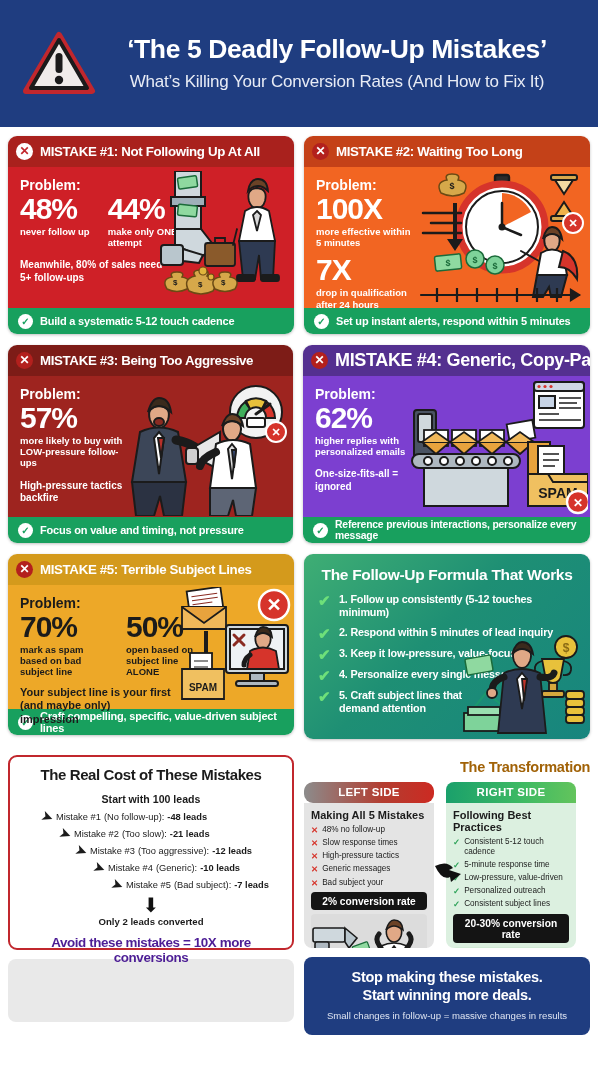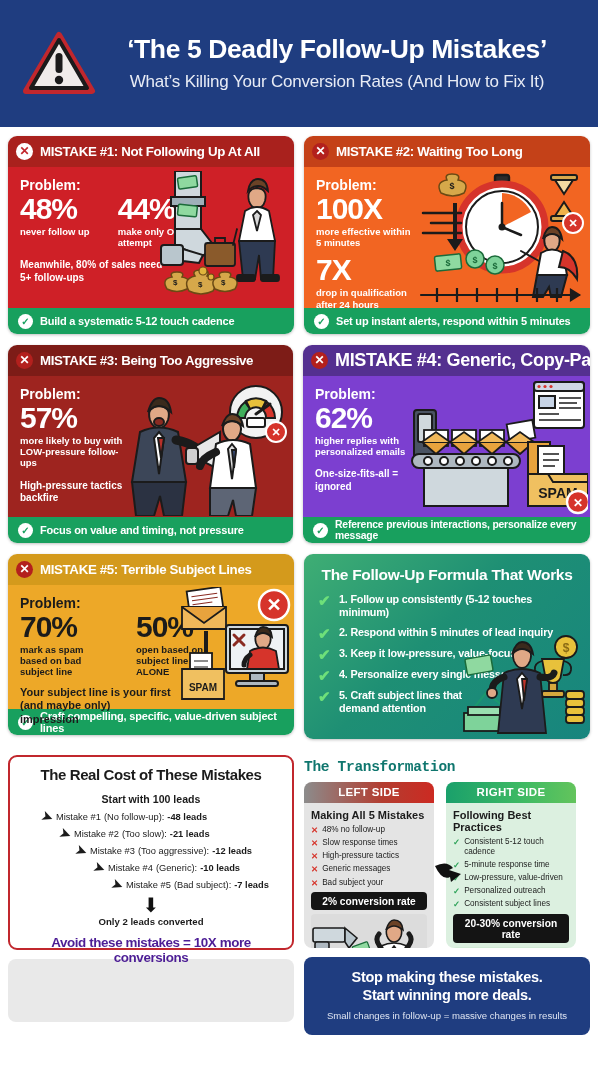--- a/index.html
+++ b/index.html
@@ -48,21 +48,21 @@
     display:flex; align-items:center; justify-content:center;
     font-size:12px; font-weight:bold; line-height:1;
   }
   .xbadge.dark { background:#b3201d; color:#fff; }
   .card-hdr-t {
     color:#fff; font-weight:bold; font-size:13.3px; letter-spacing:-0.35px;
     white-space:nowrap;
   }
   .card-body { position:relative; height:141px; padding:10px 10px 0 12px; }
   .prob { color:#fff; font-weight:bold; font-size:14px; margin-bottom:1px; }
-  .stats { display:flex; gap:28px; }
+  .stats { display:flex; gap:18px; }
   .stat { }
   .stat-num {
     color:#fff; font-weight:bold; font-size:30px; line-height:1.0;
     letter-spacing:-1px;
   }
   .stat-lbl { color:#fff; font-size:9.5px; line-height:1.18; margin-top:2px; font-weight:bold; }
   .note { color:#fff; font-weight:bold; font-size:10px; line-height:1.25; margin-top:11px; }
   .card-foot {
     background:#18a05e; display:flex; align-items:center; gap:7px;
     padding:6px 10px; height:26px;
@@ -111,25 +111,25 @@
   .casc-l { font-weight:normal; }
   .casc-m { font-weight:normal; }
   .casc-r { font-weight:bold; }
   .bigarrow { text-align:center; font-size:20px; line-height:1; margin:2px 0 1px 0; color:#111; }
   .only { text-align:center; font-size:9.6px; font-weight:bold; color:#1b1b1b; margin-top:1px; }
   .avoid { text-align:center; font-size:13.4px; font-weight:bold; color:#4c1d95; margin-top:8px; letter-spacing:-0.4px; }
 
   .greybox { margin-top:9px; height:63px; background:#e9e9e9; border-radius:8px; }
 
   
-  .trans-t { text-align:left; font-size:14.5px; font-weight:bold; color:#0f766e; padding:4px 0 7px 0; letter-spacing:-0.3px;font-family:Liberation Mono, monospace; }
+  .trans-t { text-align:right; font-size:14.5px; font-weight:bold; color:#a16207; padding:4px 0 7px 0; letter-spacing:-0.3px; }
   .trans-wrap { display:flex; gap:12px; position:relative; }
   .tpanel { width:130px; border-radius:8px; overflow:hidden; position:relative; }
   .tp-hdr { text-align:center; color:#fff; font-weight:bold; font-size:11.5px; padding:4px 0 5px 0; letter-spacing:0.3px; }
-  .tp-left .tp-hdr { background:linear-gradient(90deg,#8c8c8c 0%,#b33d30 60%,#cc2a22 100%); }
+  .tp-left .tp-hdr { background:linear-gradient(90deg,#8c8c8c 0%,#b33d30 60%,#cc2a22 100%);border-radius:9px; }
   .tp-right .tp-hdr { background:linear-gradient(90deg,#1aa06b 0%,#3fba63 60%,#63c45c 100%); }
   .tp-left .tp-body { background:#e4e4e4; }
   .tp-right .tp-body { background:#dcf0e0; }
   .tp-body { padding:6px 7px 6px 7px; height:145px; position:relative; }
   .tp-sub { font-size:11px; font-weight:bold; color:#1b1b1b; margin-bottom:4px; }
   .tp-li { display:flex; gap:4px; font-size:8.2px; color:#1b1b1b; margin-bottom:2.5px; line-height:1.25; }
   .tp-ic { font-size:8.5px; font-weight:bold; flex:none; }
   .tp-left .tp-ic { color:#d6342b; }
   .tp-right .tp-ic { color:#2fa35a; }
   .tp-pill {

